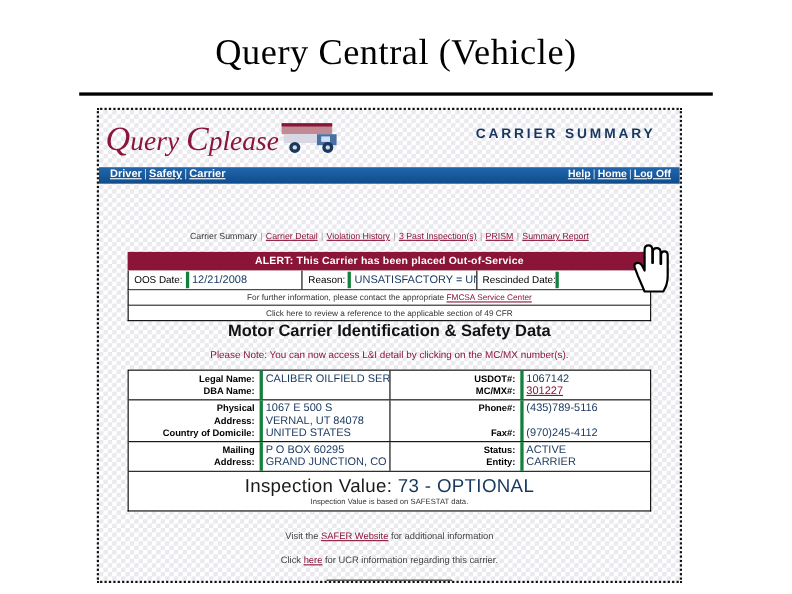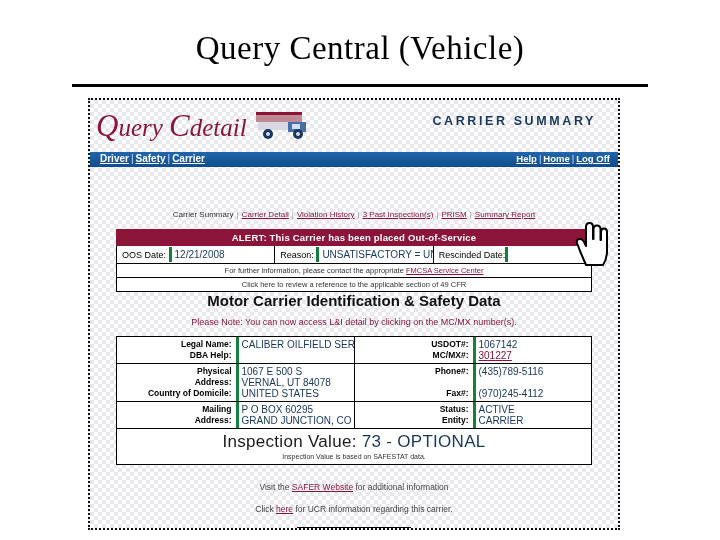--- a/index.html
+++ b/index.html
@@ -138,21 +138,21 @@
 
 <div class="slide">
 
   <div class="slide-title">Query  Central (Vehicle)</div>
   <div class="title-rule"></div>
 
   <div class="shot">
    <div class="shot-inner">
 
     <div class="hdr">
-      <div class="logo"><span class="cap">Q</span><span>uery</span> <span class="cap">C</span><span>detail</span></div>
+      <div class="logo"><span class="cap">Q</span><span>uery</span> <span class="cap">C</span><span>please</span></div>
 
       <svg class="truck" viewBox="0 0 70 34">
         <rect x="8" y="4" width="46" height="10" fill="#c08a94"></rect>
         <rect x="8" y="4" width="46" height="3" fill="#8a1538"></rect>
         <rect x="40" y="14" width="18" height="10" fill="#4a6fa5"></rect>
         <rect x="44" y="16" width="8" height="5" fill="#cfe0f0"></rect>
         <rect x="10" y="14" width="30" height="8" fill="#d8d8e4"></rect>
         <circle cx="20" cy="26" r="5" fill="#17375e"></circle>
         <circle cx="20" cy="26" r="2" fill="#d8d8e4"></circle>
         <circle cx="50" cy="26" r="5" fill="#17375e"></circle>
@@ -192,21 +192,21 @@
 
     <div class="sect">Motor Carrier Identification &amp; Safety Data</div>
     <div class="note">Please Note: You can now access L&amp;I detail by clicking on the MC/MX number(s).</div>
 
     <div class="tblwrap">
 
       <div class="trow">
         <div class="half">
           <div class="lbl">
             <div>Legal Name:</div>
-            <div>DBA Help:</div>
+            <div>DBA Name:</div>
           </div>
           <div class="val">
             <div>CALIBER OILFIELD SERVICE INC</div>
             <div>&nbsp;</div>
           </div>
         </div>
         <div class="half">
           <div class="lbl">
             <div>USDOT#:</div>
             <div>MC/MX#:</div>

